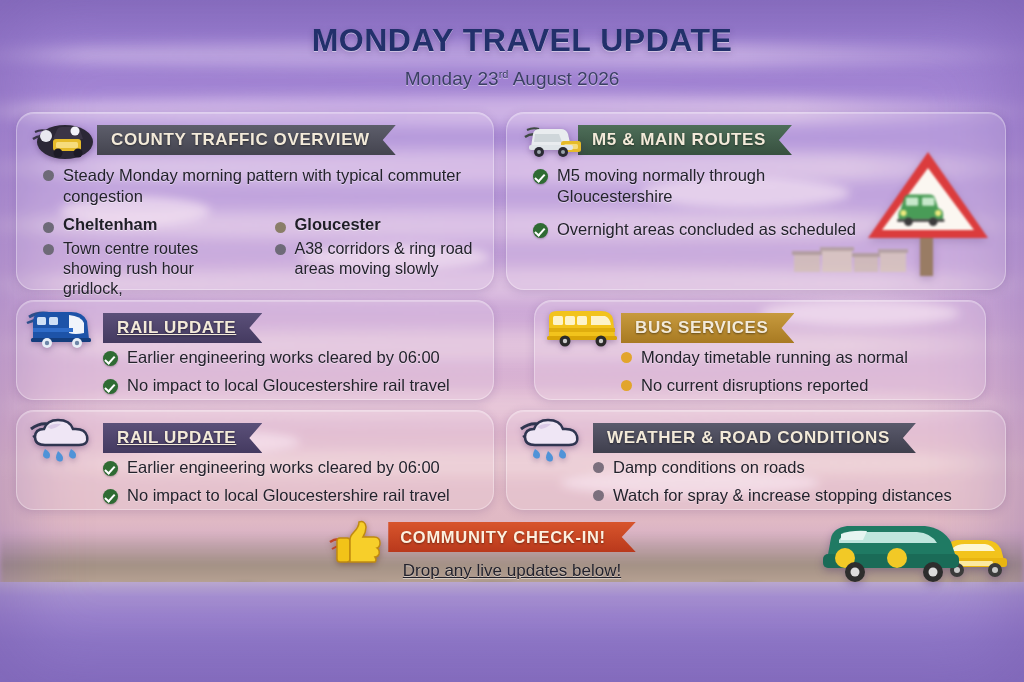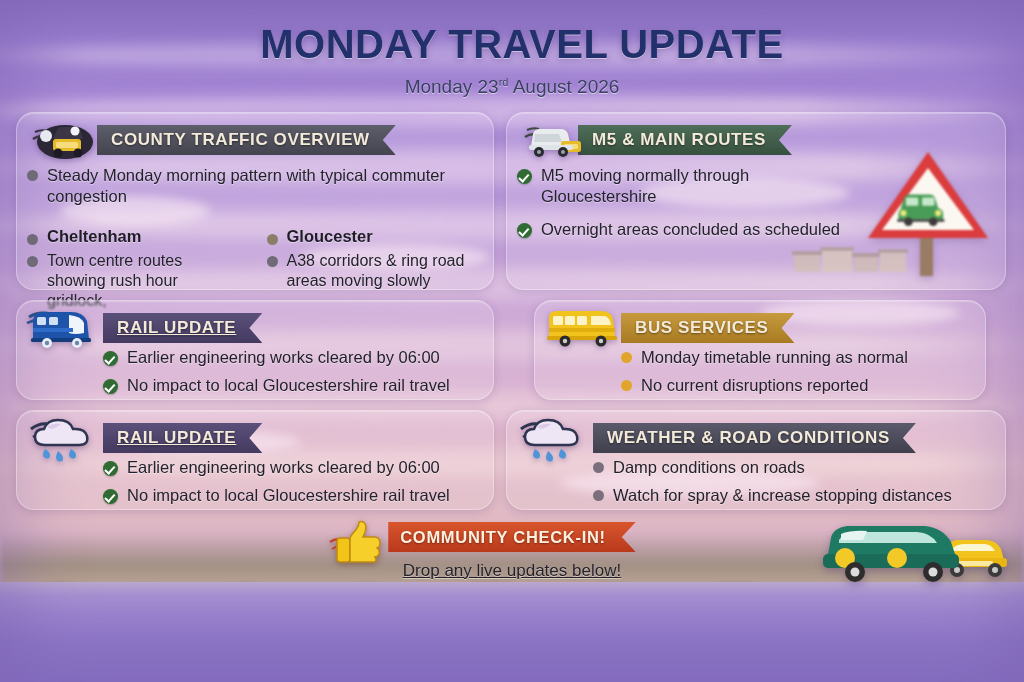--- a/index.html
+++ b/index.html
@@ -77,21 +77,21 @@
   }
   .vignette{
     position:absolute; inset:0;
     box-shadow: inset 0 0 70px 18px rgba(110,80,160,.35);
     pointer-events:none;
   }
 
   
   .header{ position:absolute; left:0; right:0; top:22px; text-align:center; z-index:5;}
   .title{
-    font-size:40px; font-weight:bold; letter-spacing:.5px;
+    font-size:32px; font-weight:bold; letter-spacing:.5px;
     color:#22306b;
     text-shadow:0 1px 0 rgba(255,255,255,.45), 0 2px 6px rgba(60,30,90,.25);
     padding-left:20px;
   }
   .subtitle{
     margin-top:9px; font-size:19px; color:#3a3f63;
     text-shadow:0 1px 0 rgba(255,255,255,.5);
   }
   .subtitle sup{ font-size:11px; vertical-align:super;}
 
@@ -137,21 +137,21 @@
 
   
   .cardicon{
     position:absolute; left:14px; top:4px; width:66px; height:46px;
     z-index:6;
     filter:drop-shadow(0 2px 3px rgba(60,30,90,.35));
   }
   .cardicon.weathericon{ top:2px; height:58px;}
 
   
-  .clist{ position:absolute; left:0; right:0; top:52px; padding:0 18px 0 10px;}
+  .clist{ position:absolute; left:0; right:0; top:52px; padding:0 18px 0 26px;}
   .crow{
     display:flex; align-items:flex-start; gap:9px;
     font-size:16.5px; line-height:1.28; color:#23222c;
     margin-bottom:7px;
     text-shadow:0 1px 0 rgba(255,255,255,.4);
   }
   .crow .txt{ flex:1; }
   .dot{
     flex:0 0 auto; width:11px; height:11px; border-radius:50%;
     margin-top:5px;
@@ -165,21 +165,21 @@
     background:#2f6b33; margin-top:4px; position:relative;
     box-shadow:0 1px 2px rgba(0,0,0,.25);
   }
   .chk::after{
     content:""; position:absolute; left:4px; top:2.5px;
     width:4px; height:7.5px; border:solid #fff; border-width:0 2px 2px 0;
     transform:rotate(42deg);
   }
 
   
-  .ov-cols{ display:flex; gap:31px; margin-top:20px;}
+  .ov-cols{ display:flex; gap:31px; margin-top:8px;}
   .ov-col{ flex:1;}
   .ov-head{ display:flex; align-items:center; gap:9px; font-size:16.5px; font-weight:bold; color:#1f1e27; margin-bottom:5px; text-shadow:0 1px 0 rgba(255,255,255,.4);}
   .ov-body{ display:flex; align-items:flex-start; gap:9px; font-size:16px; color:#23222c; line-height:1.25; text-shadow:0 1px 0 rgba(255,255,255,.4);}
 
   
   .community{ position:absolute; left:0; right:0; top:522px; text-align:center; z-index:6;}
   .cbanner{
     display:inline-flex; align-items:center; gap:10px;
     padding:0 30px 0 12px; height:30px;
     background:linear-gradient(180deg,#d8552c,#b9391c);

